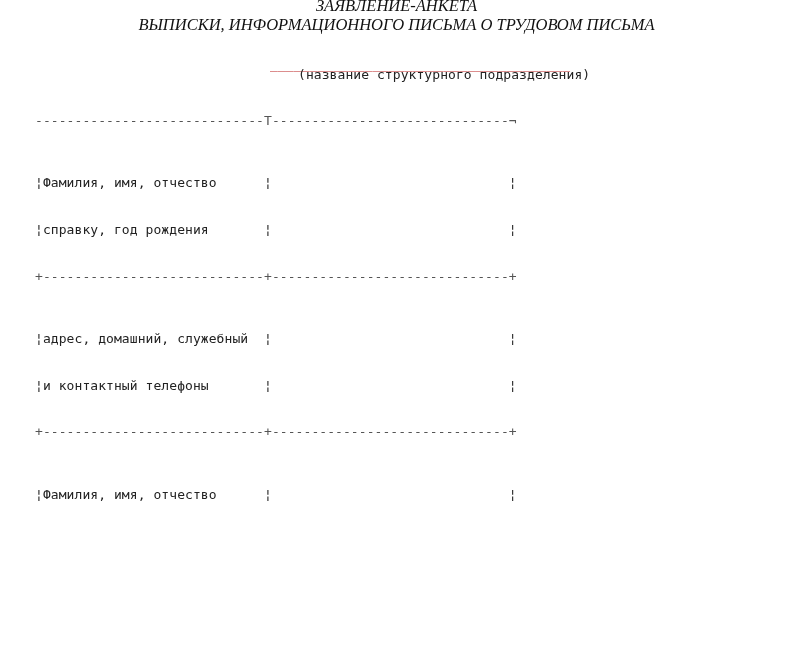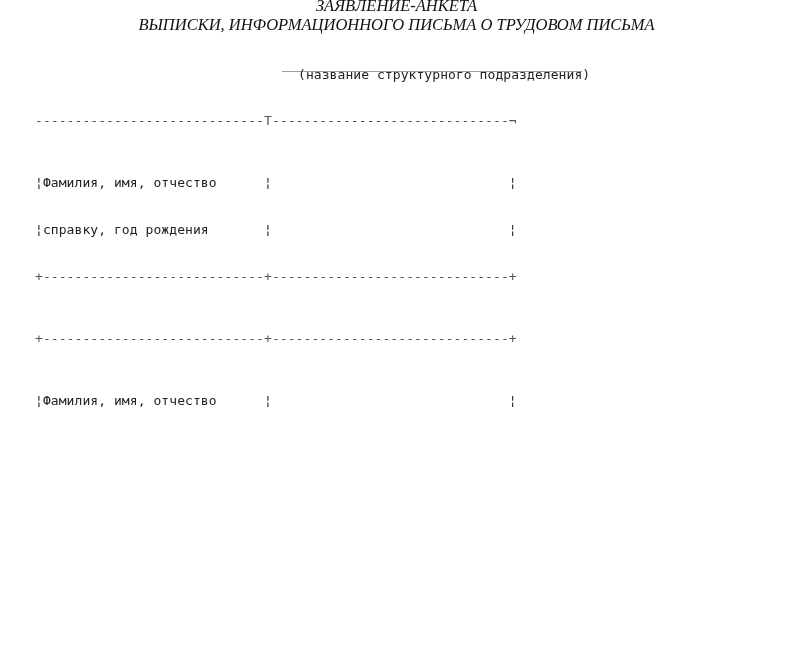--- a/index.html
+++ b/index.html
@@ -32,24 +32,24 @@
   }
   .mono {
     font-family: "DejaVu Sans Mono", "Liberation Mono", monospace;
     font-size: 13px;
     letter-spacing: 0.07px;
     white-space: pre;
     color: #222;
   }
   .dept-underline {
     position: absolute;
-    left: 282px;
+    left: 270px;
     top: 57px;
     line-height: 15.56px;
-    color: #4c1d95;
+    color: #b91c1c;
   }
   .dept-caption {
     position: absolute;
     left: 266px;
     top: 67px;
     line-height: 15.56px;
     margin-left: 32px;
   }
   .form-grid {
     position: absolute;
@@ -76,20 +76,22 @@
 <div class="mono dept-underline">______________________________________</div>
 <div class="mono dept-caption">(название структурного подразделения)</div>
 
 <div class="mono form-grid">
   <span class="form-line border-line">-----------------------------T------------------------------¬</span>
 
   <span class="form-line">¦Фамилия, имя, отчество      ¦                              ¦</span>
   <span class="form-line">¦справку, год рождения       ¦                              ¦</span>
   <span class="form-line border-line">+----------------------------+------------------------------+</span>
 
+  <span class="form-line">¦адрес, домашний, служебный  ¦                              ¦</span>
+  <span class="form-line">¦и контактный телефоны       ¦                              ¦</span>
   <span class="form-line border-line">+----------------------------+------------------------------+</span>
 
   <span class="form-line">¦Фамилия, имя, отчество      ¦                              ¦</span>
   
   
   
   
   
 
   

